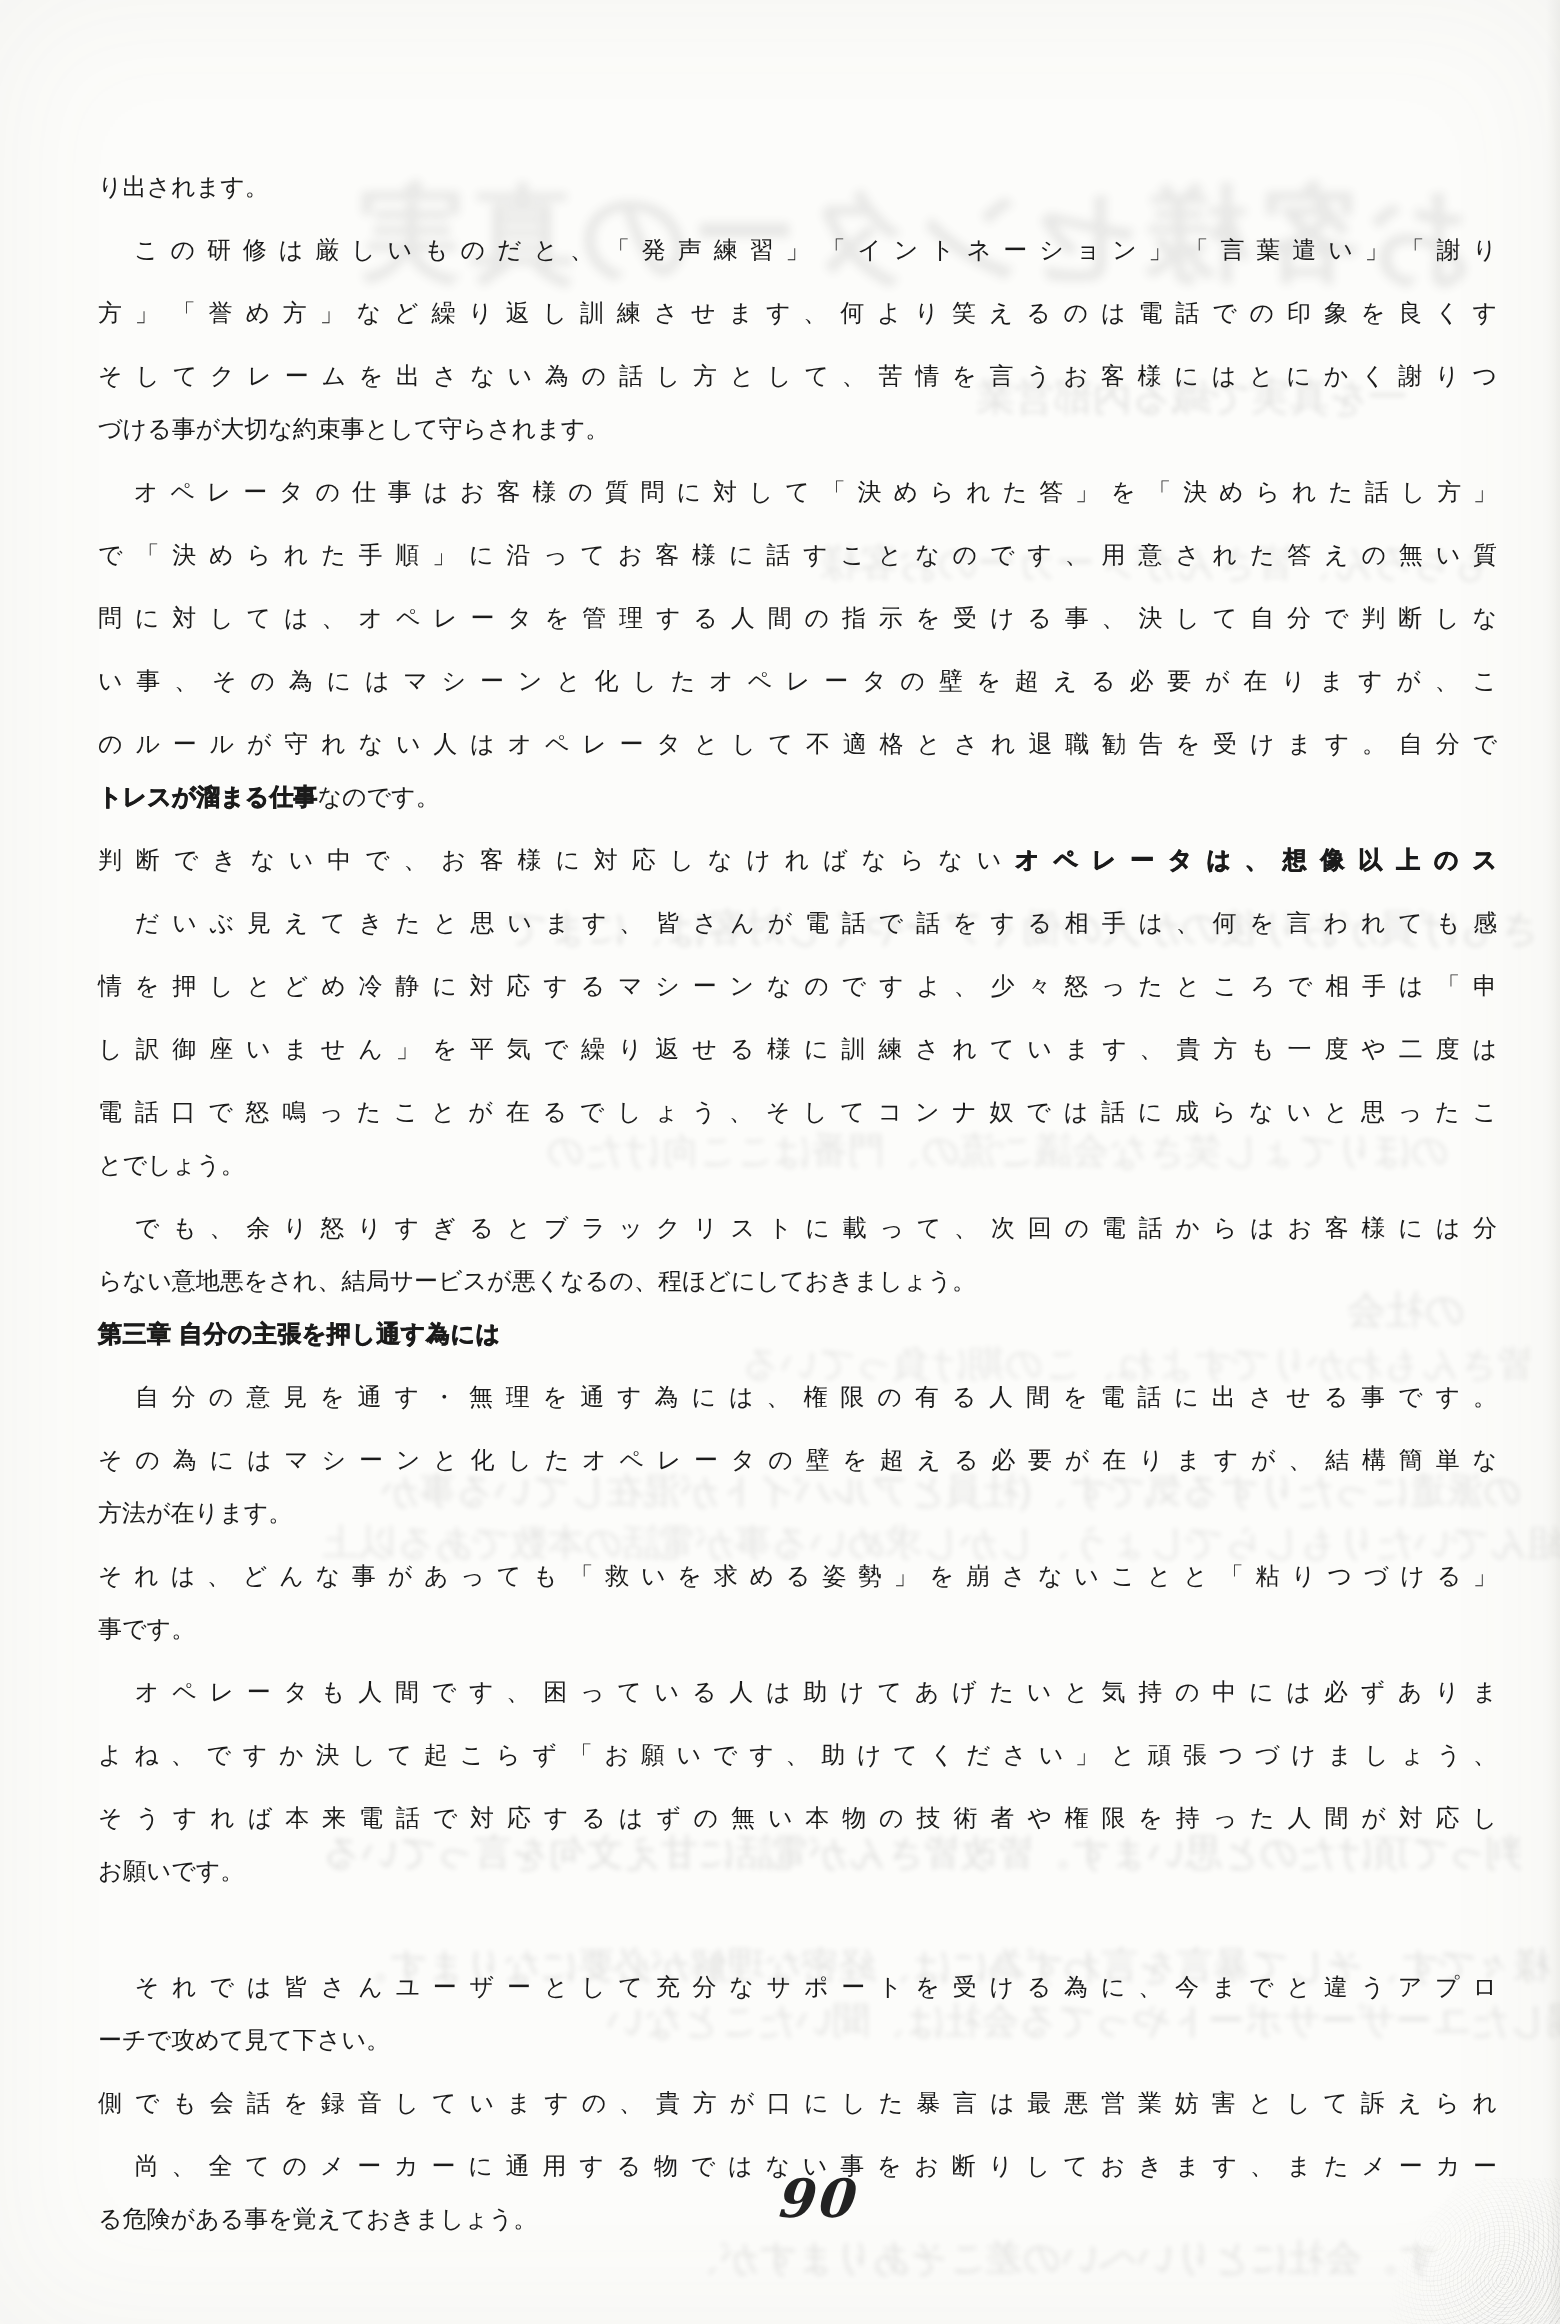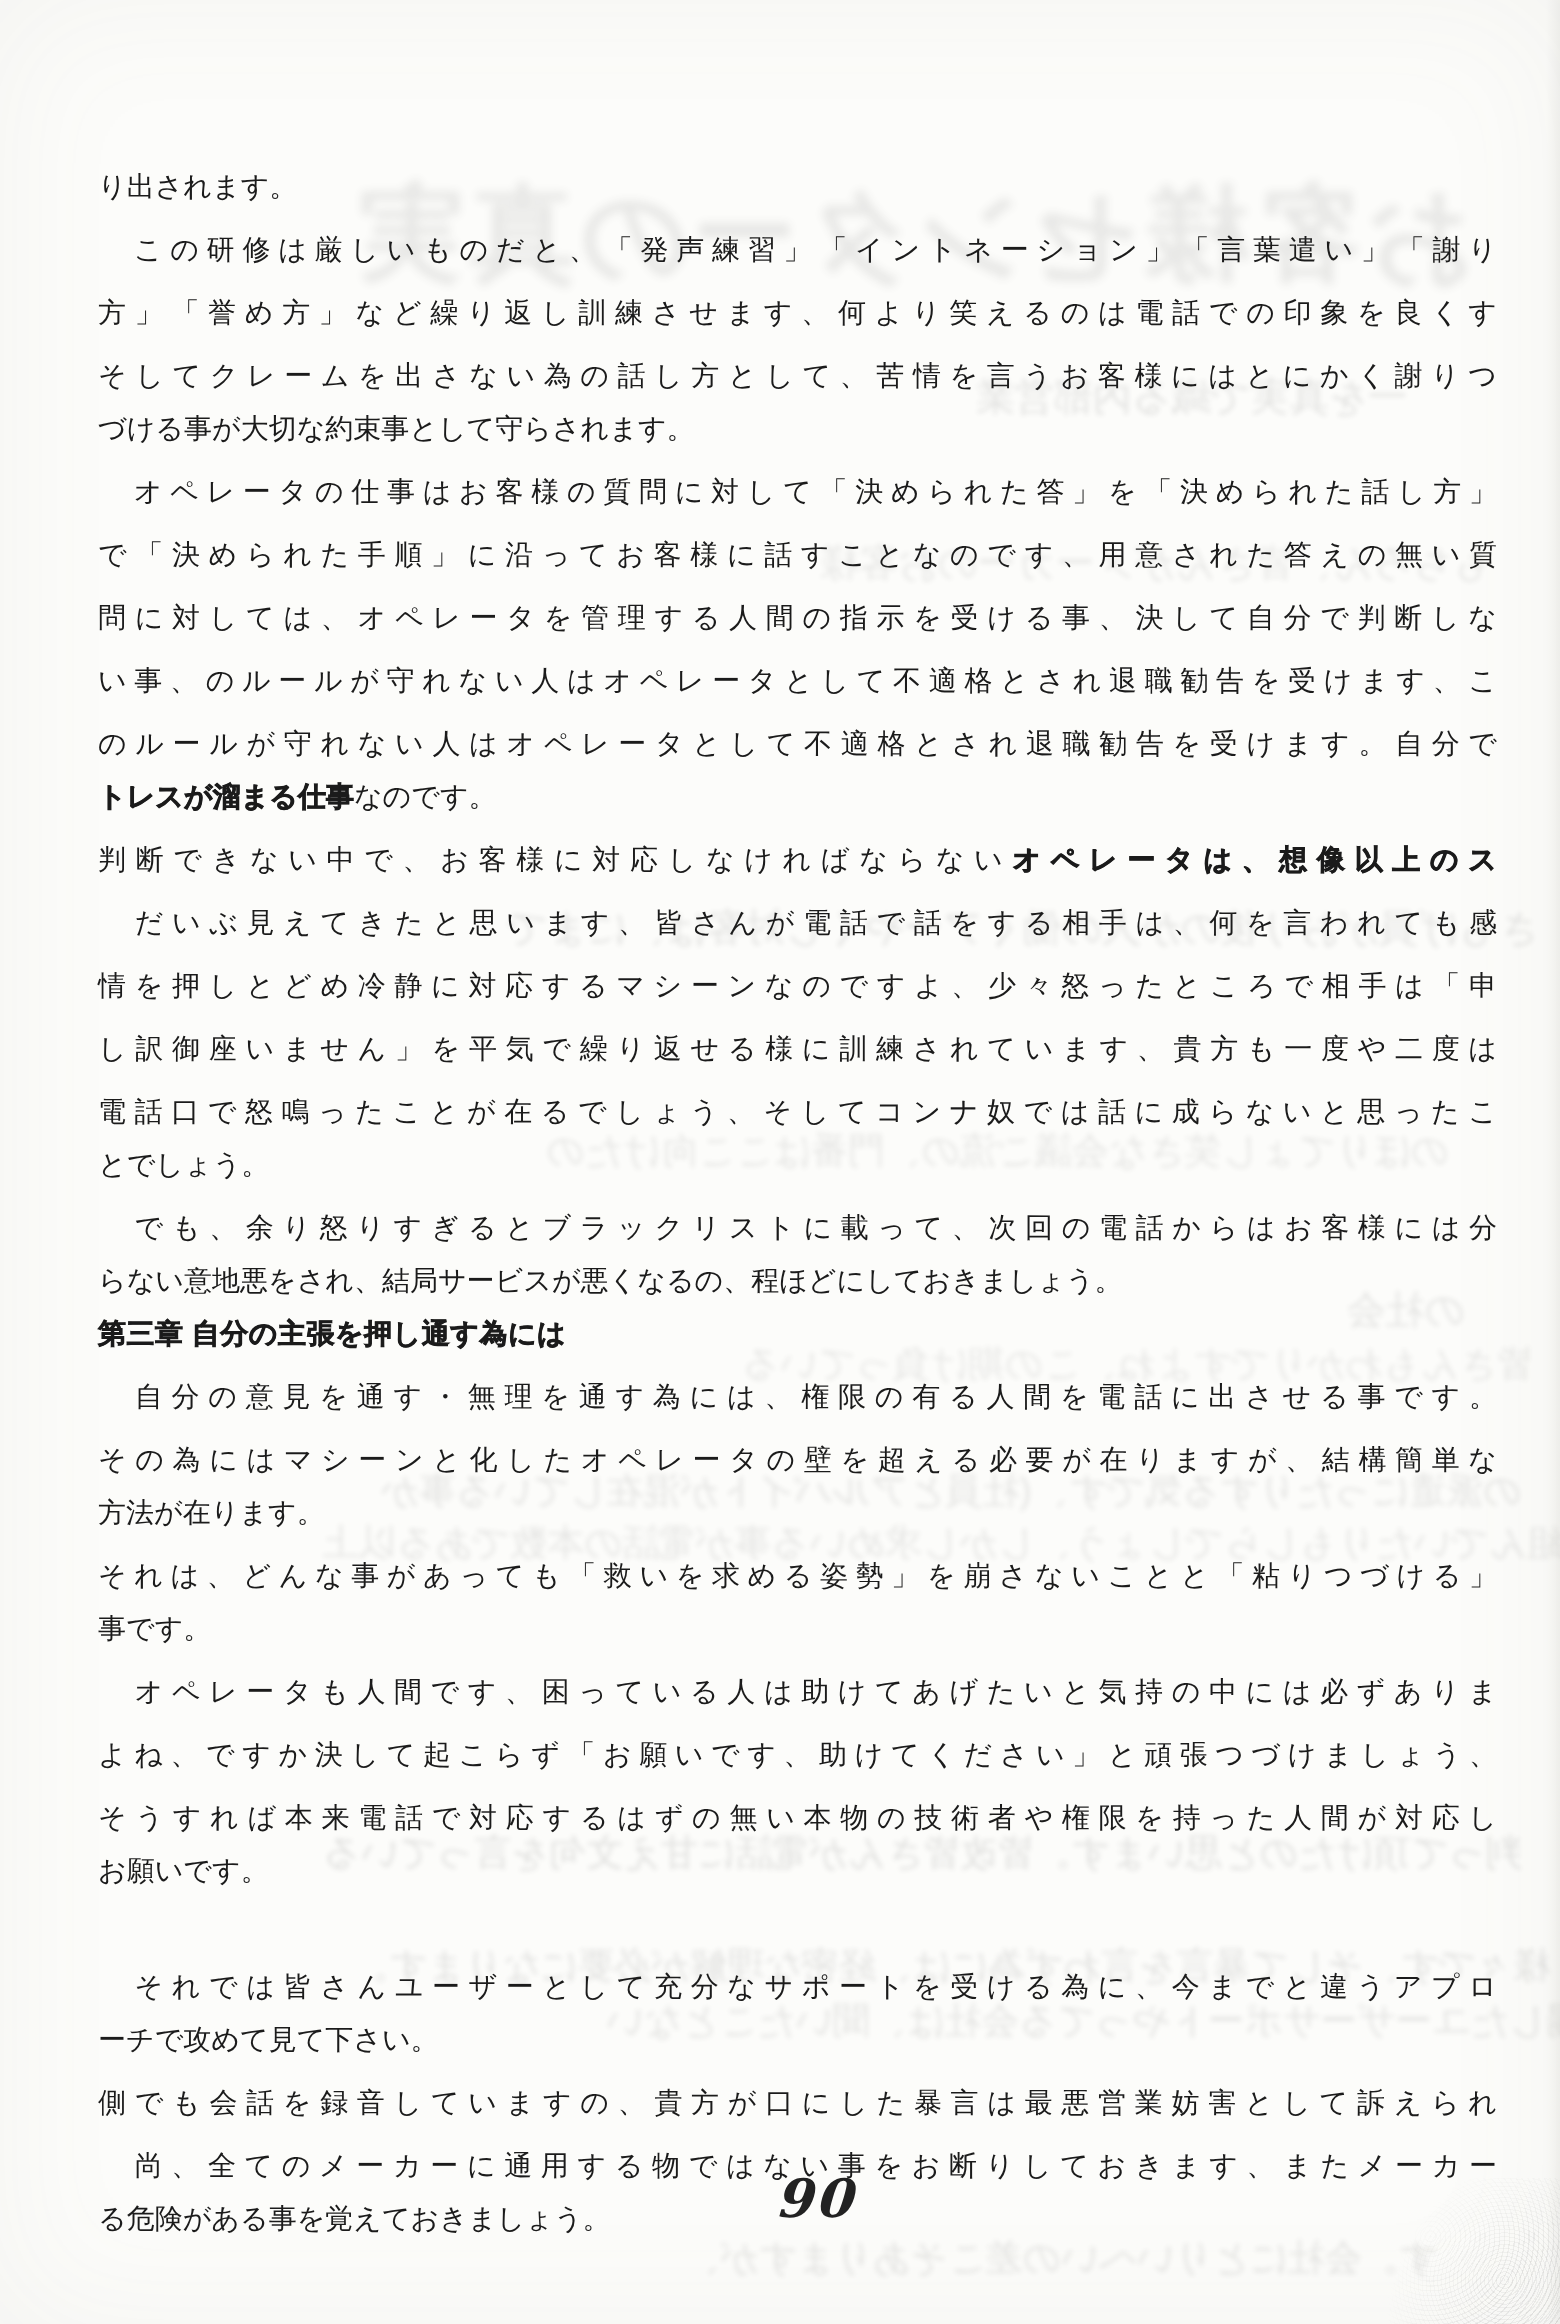--- a/index.html
+++ b/index.html
@@ -27,21 +27,21 @@
     line-height:1.1;
     user-select:none;
   }
   .bleed.title{filter:blur(4.9px);letter-spacing:5.9px;}
   
   .text-block{
     position:absolute;
     left:98px;top:160px;
     width:1399px;
     z-index:2;
-    font-size:28px;
+    font-size:24px;
     font-weight:500;
     letter-spacing:0;
   }
   .line{
     height:53px;
     line-height:53px;
     white-space:nowrap;
   }
   .line.fill{
     white-space:normal;
@@ -105,21 +105,21 @@
     </div>
   <div class="text-block">
       <div class="line"><span class="seg">り出されます。</span></div>
       <div class="line fill"><span class="seg">　この研修は厳しいものだと、「発声練習」「イントネーション」「言葉遣い」「謝り</span></div>
       <div class="line fill"><span class="seg">方」「誉め方」など繰り返し訓練させます、何より笑えるのは電話での印象を良くす</span></div>
       <div class="line fill"><span class="seg">そしてクレームを出さない為の話し方として、苦情を言うお客様にはとにかく謝りつ</span></div>
       <div class="line"><span class="seg">づける事が大切な約束事として守らされます。</span></div>
       <div class="line fill"><span class="seg">　オペレータの仕事はお客様の質問に対して「決められた答」を「決められた話し方」</span></div>
       <div class="line fill"><span class="seg">で「決められた手順」に沿ってお客様に話すことなのです、用意された答えの無い質</span></div>
       <div class="line fill"><span class="seg">問に対しては、オペレータを管理する人間の指示を受ける事、決して自分で判断しな</span></div>
-      <div class="line fill"><span class="seg">い事、のルールが守れない人はオペレータとして不適格とされ退職勧告を受けます、こ</span></div>
+      <div class="line fill"><span class="seg">い事、その為にはマシーンと化したオペレータの壁を超える必要が在りますが、こ</span></div>
       <div class="line fill"><span class="seg">のルールが守れない人はオペレータとして不適格とされ退職勧告を受けます。自分で</span></div>
       <div class="line"><span class="seg b">トレスが溜まる仕事</span><span class="seg">なのです。</span></div>
       <div class="line fill"><span class="seg">判断できない中で、お客様に対応しなければならない</span><span class="seg b">オペレータは、想像以上のス</span></div>
       <div class="line fill"><span class="seg">　だいぶ見えてきたと思います、皆さんが電話で話をする相手は、何を言われても感</span></div>
       <div class="line fill"><span class="seg">情を押しとどめ冷静に対応するマシーンなのですよ、少々怒ったところで相手は「申</span></div>
       <div class="line fill"><span class="seg">し訳御座いません」を平気で繰り返せる様に訓練されています、貴方も一度や二度は</span></div>
       <div class="line fill"><span class="seg">電話口で怒鳴ったことが在るでしょう、そしてコンナ奴では話に成らないと思ったこ</span></div>
       <div class="line"><span class="seg">とでしょう。</span></div>
       <div class="line fill"><span class="seg">　でも、余り怒りすぎるとブラックリストに載って、次回の電話からはお客様には分</span></div>
       <div class="line"><span class="seg">らない意地悪をされ、結局サービスが悪くなるの、程ほどにしておきましょう。</span></div>

